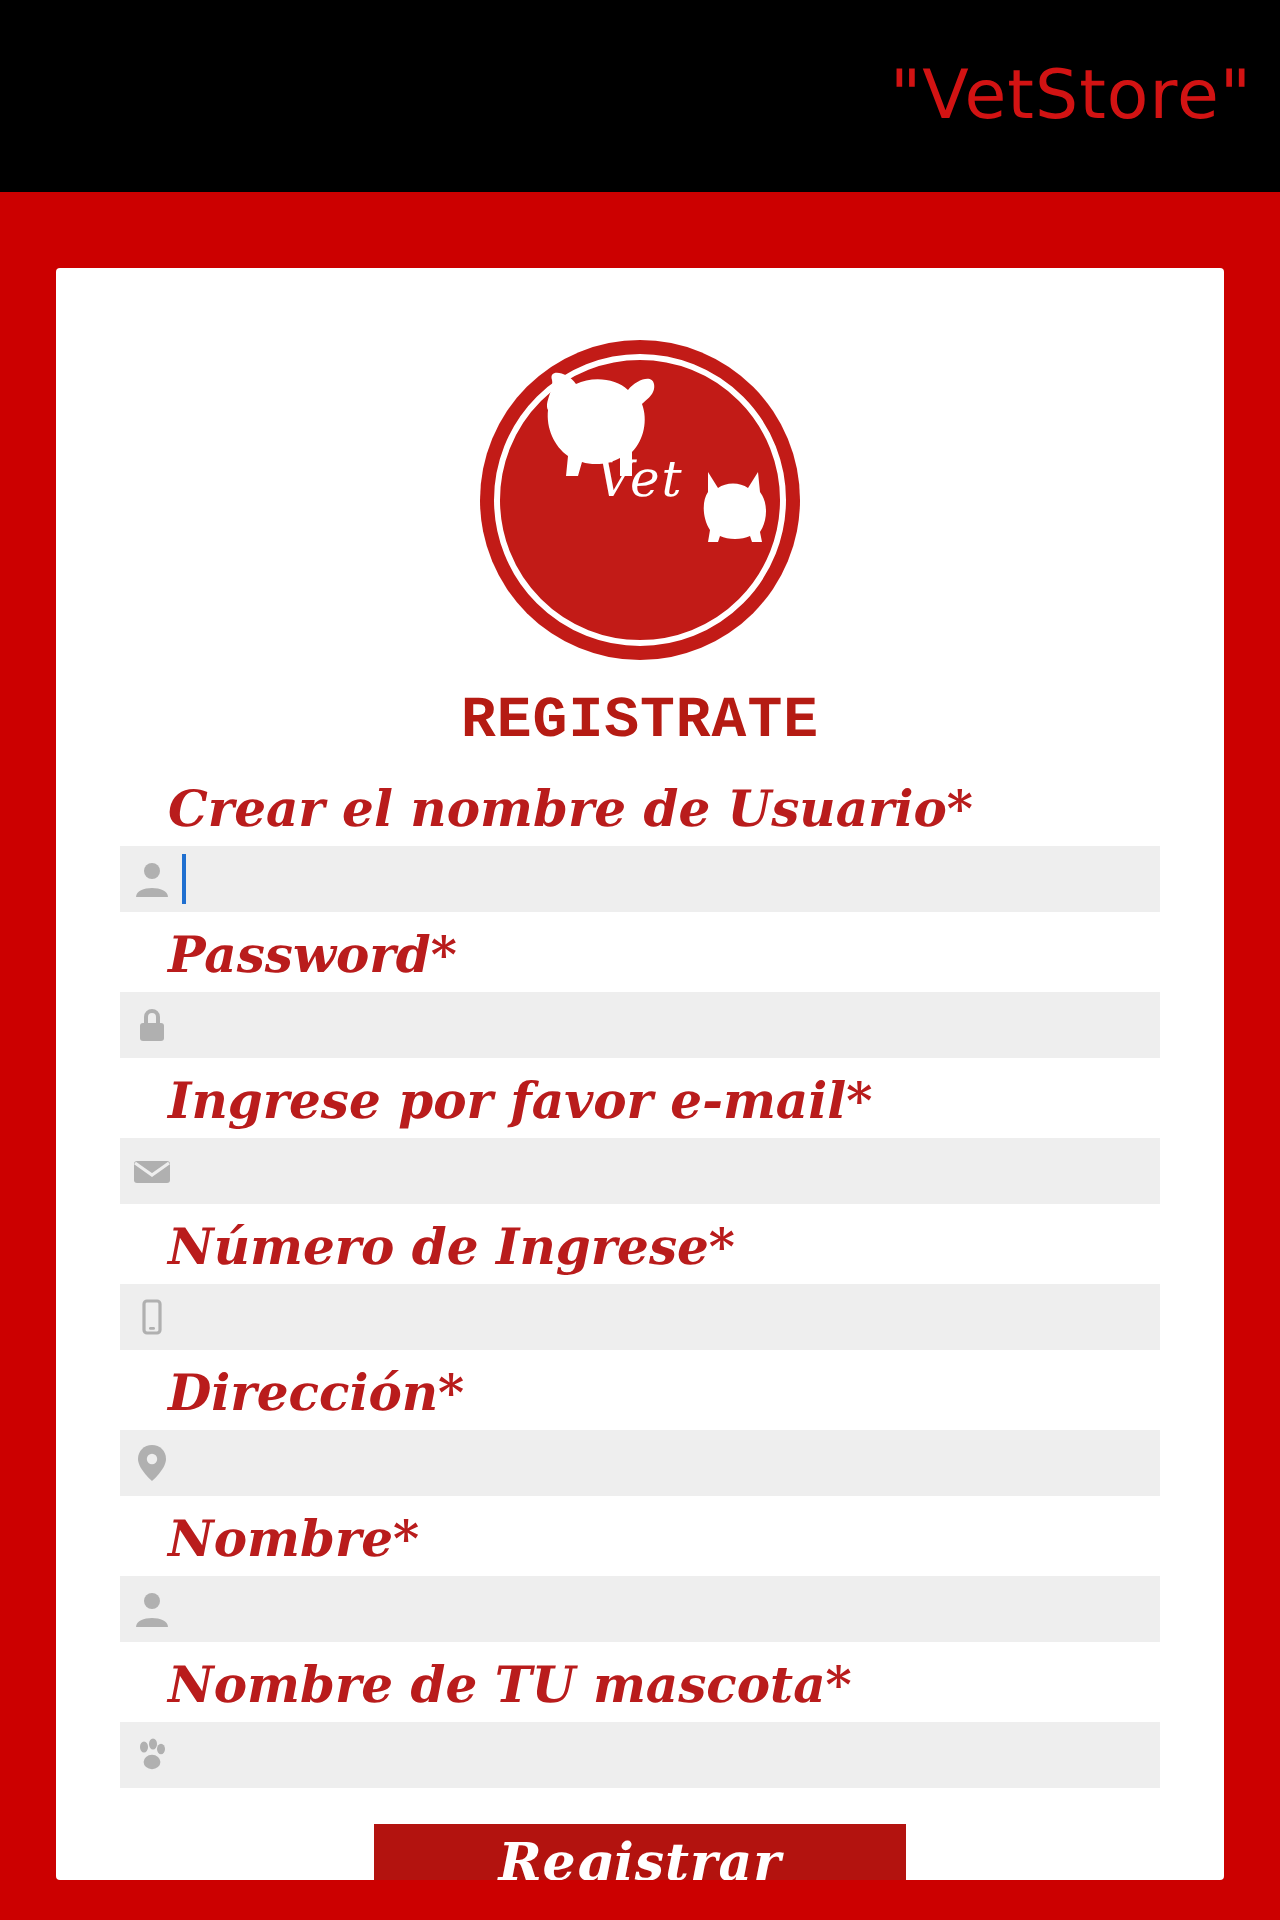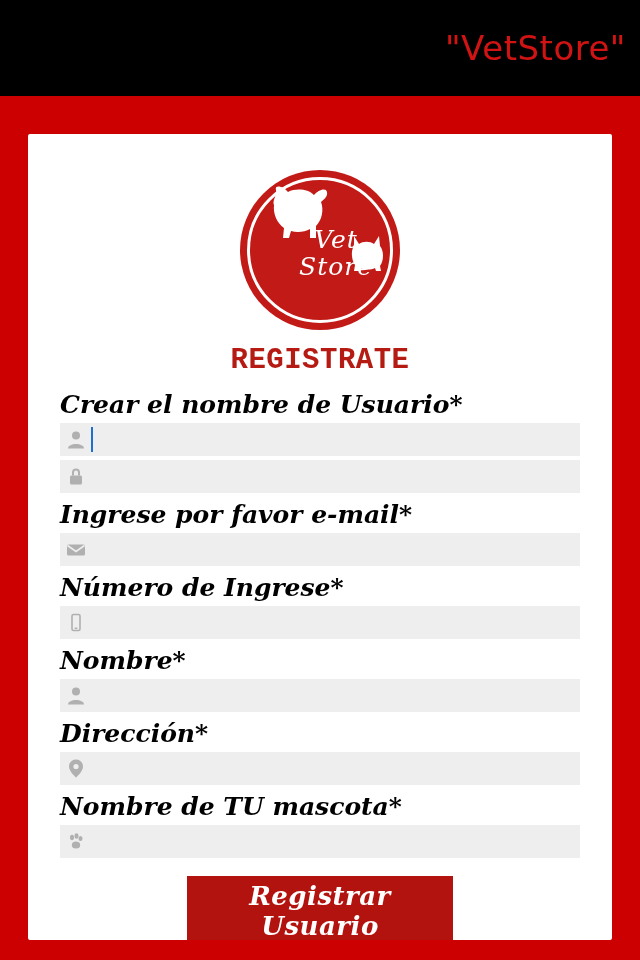--- a/index.html
+++ b/index.html
@@ -79,47 +79,47 @@
     left: 0;
     width: 100%;
     text-align: center;
     color: #ffffff;
     font-family: "DejaVu Serif", serif;
     font-size: 25px;
     font-style: italic;
     line-height: 27px;
     letter-spacing: 1px;
     z-index: 4;
-    margin-left: 16px;
   }
   .dog-svg { position: absolute; top: 14px; left: 26px; z-index: 3; }
   .cat-svg { position: absolute; top: 62px; right: 14px; z-index: 3; }
 
   h1.registrate {
     text-align: center;
     color: #b51b13;
     font-family: Liberation Mono, monospace;
     font-weight: bold;
     font-size: 29px;
     letter-spacing: 0.5px;
     margin-top: 14px;
   }
   .form {
     margin-top: 10px;
     padding: 0 32px;
   }
   .field { margin-bottom: 2px; }
   .field-label {
-    color: #000000;
+    color: #b91c1c;
     font-family: "DejaVu Serif", serif;
     font-weight: bold;
     font-style: italic;
     font-size: 25px;
     line-height: 36px;
     white-space: nowrap;
+    margin-left: 24px;
   }
   .input-row {
     position: relative;
     height: 33px;
     background: #eeeeee;
     margin-bottom: 4px;
   }
   .input-row .ico {
     position: absolute;
     left: 6px;
@@ -187,21 +187,20 @@
       <div class="logo-circle">
         <div class="logo-ring"></div>
         <svg class="dog-svg" width="66" height="56" viewBox="0 0 66 56">
           <path fill="#ffffff" d="M10 6 C8 0 18 2 22 8 C30 4 42 5 48 11 C52 6 60 3 61 8 C62 13 57 16 55 18 C58 26 56 36 50 42 L50 54 L44 54 L44 45 C39 48 31 49 25 47 L23 54 L17 54 L18 44 C11 39 7 30 8 21 C6 17 11 11 10 6 Z"></path>
         </svg>
         <svg class="cat-svg" width="38" height="40" viewBox="0 0 38 40">
           <path fill="#ffffff" d="M6 4 L11 12 C15 9 22 9 26 12 L31 4 L32 14 C36 19 36 28 32 34 L33 39 L28 39 L27 36 C23 38 16 38 12 36 L11 39 L6 39 L7 33 C3 27 3 18 6 14 Z"></path>
         </svg>
         <div class="logo-text">
           <div>Vet</div>
-          <div>Store</div>
         </div>
       </div>
     </div>
 
     <h1 class="registrate">REGISTRATE</h1>
 
     <div class="form">
 
       <div class="field">
         <div class="field-label">Crear el nombre de Usuario*</div>
@@ -209,20 +208,21 @@
           <svg class="ico" viewBox="0 0 20 20">
             <circle cx="10" cy="6" r="4"></circle>
               <path d="M2 19 C2 13 18 13 18 19 Z"></path>
           </svg>
           <div class="caret"></div>
           <input type="text" value="" placeholder="" style="">
         </div>
       </div>
 
       <div class="field">
+        <div class="field-label">Password*</div>
         <div class="input-row">
           <svg class="ico" viewBox="0 0 20 20">
             <path d="M6 9 V6 a4 4 0 0 1 8 0 v3 h-2 V6 a2 2 0 0 0 -4 0 v3 Z"></path>
             <rect x="4" y="9" width="12" height="9" rx="1.5"></rect>
           </svg>
           <input type="password" value="" placeholder="" style="">
         </div>
       </div>
 
       <div class="field">
@@ -241,36 +241,36 @@
         <div class="input-row">
           <svg class="ico" viewBox="0 0 20 20">
             <rect x="6" y="2" width="8" height="16" rx="1.5" fill="none" stroke="#b0b0b0" stroke-width="1.6"></rect>
             <rect x="8.5" y="15" width="3" height="1.4" rx="0.7"></rect>
           </svg>
           <input type="tel" value="" placeholder="" style="">
         </div>
       </div>
 
       <div class="field">
+        <div class="field-label">Dirección*</div>
+        <div class="input-row">
+          <svg class="ico" viewBox="0 0 20 20">
+            <path d="M10 1 C6 1 3 4 3 8 c0 5 7 11 7 11 s7-6 7-11 c0-4-3-7-7-7 Z"></path>
+            <circle cx="10" cy="8" r="2.6" fill="#eeeeee"></circle>
+          </svg>
+          <input type="text" value="" placeholder="" style="">
+        </div>
+      </div>
+
+      <div class="field">
         <div class="field-label">Nombre*</div>
         <div class="input-row">
           <svg class="ico" viewBox="0 0 20 20">
             <circle cx="10" cy="6" r="4"></circle>
               <path d="M2 19 C2 13 18 13 18 19 Z"></path>
-          </svg>
-          <input type="text" value="" placeholder="" style="">
-        </div>
-      </div>
-
-      <div class="field">
-        <div class="field-label">Dirección*</div>
-        <div class="input-row">
-          <svg class="ico" viewBox="0 0 20 20">
-            <path d="M10 1 C6 1 3 4 3 8 c0 5 7 11 7 11 s7-6 7-11 c0-4-3-7-7-7 Z"></path>
-            <circle cx="10" cy="8" r="2.6" fill="#eeeeee"></circle>
           </svg>
           <input type="text" value="" placeholder="" style="">
         </div>
       </div>
 
       <div class="field">
         <div class="field-label">Nombre de TU mascota*</div>
         <div class="input-row">
           <svg class="ico" viewBox="0 0 20 20">
             <ellipse cx="6" cy="6" rx="2" ry="2.8"></ellipse>

